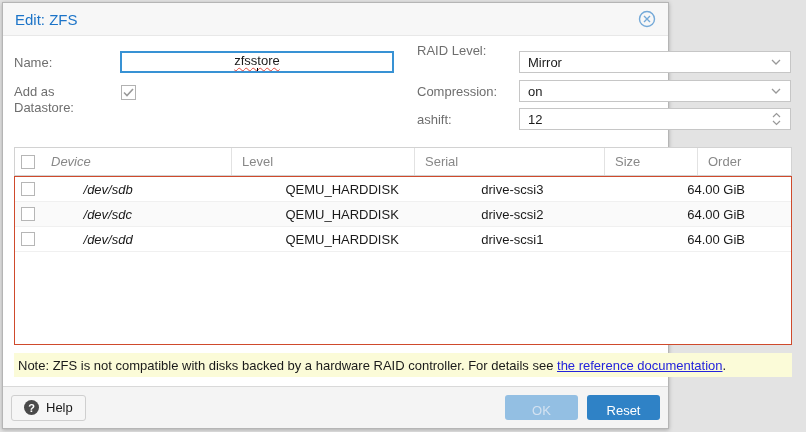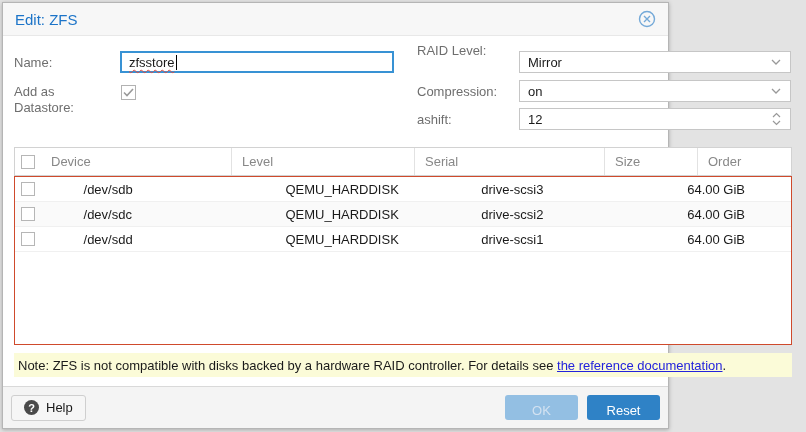--- a/index.html
+++ b/index.html
@@ -21,42 +21,42 @@
     display:flex; align-items:center; padding:0 12px;
   }
   .win-title { color:#1c74c8; font-size:15px; }
   .close-btn { margin-left:auto; width:18px; height:18px; cursor:pointer; display:flex; align-items:center; justify-content:center; }
   
   .field-label { position:absolute; color:#6e6e6e; line-height:16px; }
   .fake-input {
     position:absolute; height:22px; background:#fff; border:1px solid #c6c6c6;
     display:flex; align-items:center; padding:0 8px; color:#1a1a1a;
   }
-  .fake-input.focused { border:2px solid #3892d4; padding:0 7px; }
+  .fake-input.focused { border:2px solid #3892d4; padding:0 7px;flex-direction:column; }
   .misspell {
     text-decoration:underline; text-decoration-style:wavy;
     text-decoration-color:#e04a3f; text-decoration-thickness:1px; text-underline-offset:2px;
   }
   .caret { display:inline-block; width:1px; height:15px; background:#000; margin-left:1px; }
   .combo { justify-content:flex-start; cursor:pointer; }
   .combo .chev, .spin .spinners { margin-left:auto; display:flex; flex-direction:column; align-items:center; }
   .checkbox {
     width:15px; height:15px; background:#fff; border:1px solid #b2b2b2;
     display:flex; align-items:center; justify-content:center;
   }
   
   .grid { position:absolute; left:11px; top:144px; width:778px; }
   .grid-header {
     display:flex; height:29px; background:#fff; border:1px solid #d2d2d2;
     align-items:center; color:#888;
   }
   .gh-cell { padding-left:10px; height:100%; display:flex; align-items:center; border-left:1px solid #e2e2e2; }
   .gh-cell:first-child, .gh-cell:nth-child(2) { border-left:none; }
   .col-check { width:26px; padding-left:6px; }
-  .col-device { width:190px; }
+  .col-device { width:190px;font-style:italic; }
   .col-model { width:183px; }
   .col-serial { width:190px; }
   .col-size { width:93px; }
   .col-order { flex:1; }
   .grid-body { border:1px solid #cf4a2c; height:169px; background:#fff; overflow:hidden; }
   .grid-row { display:flex; height:25px; align-items:center; border-bottom:1px solid #f0f0f0; cursor:pointer;gap:36px; }
   .grid-row:nth-child(even) { background:#fafafa; }
   .gc { padding-left:10px; overflow:hidden; white-space:nowrap; }
   .gc.col-size { text-align:right; padding-left:0; padding-right:10px; }
   .row-check { width:14px; height:14px; border:1px solid #b6b6b6; background:#fff; margin-left:6px; }

